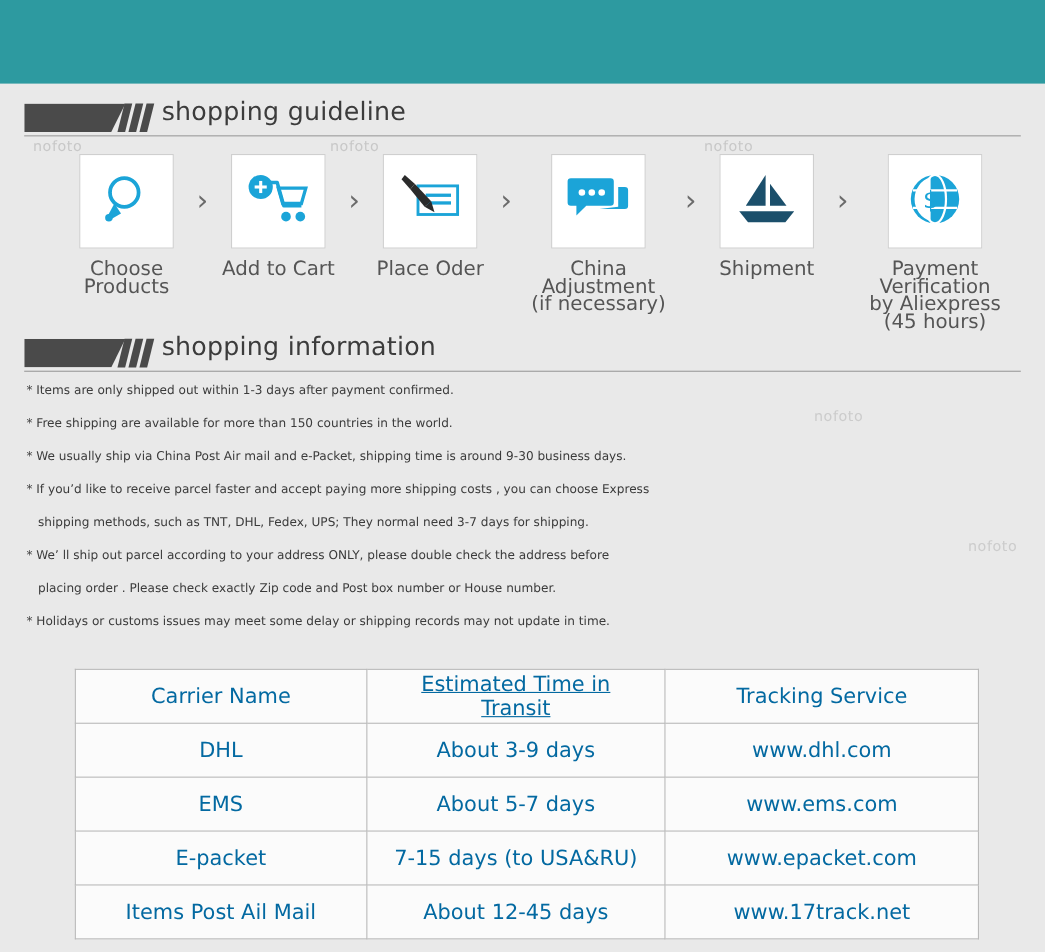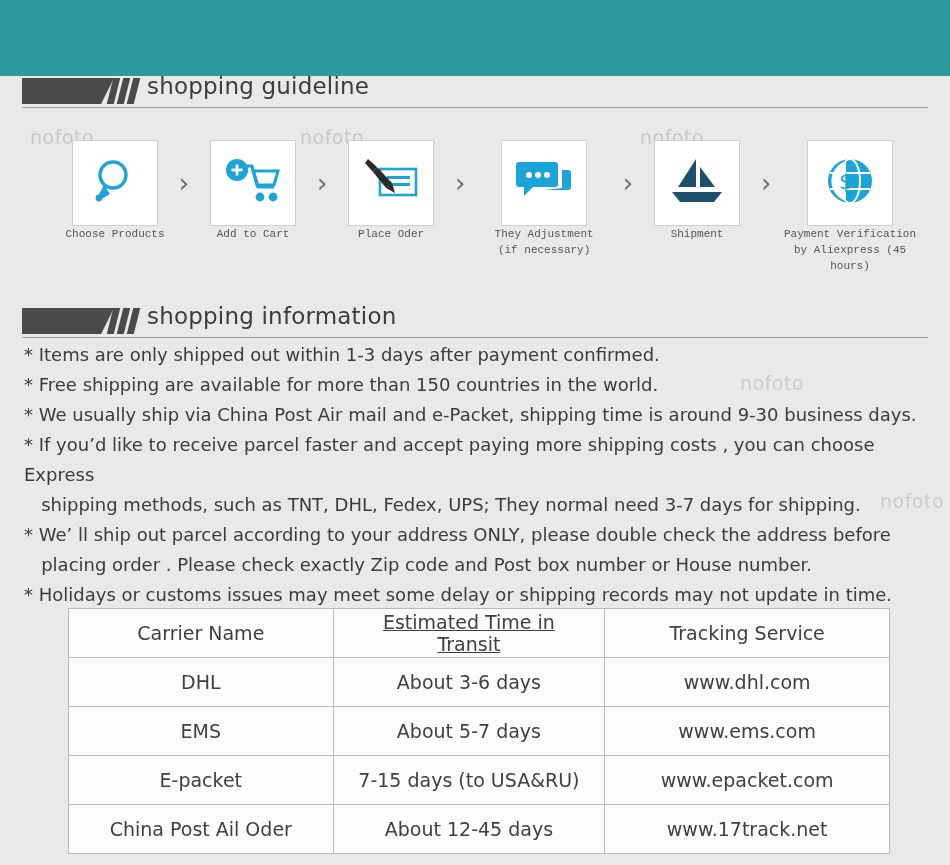--- a/index.html
+++ b/index.html
@@ -26,21 +26,21 @@
     position: absolute;
     top: 0; left: 0;
     width: 950px;
     height: 76px;
     background: #2d9aa0;
   }
   
   .wm {
     position: absolute;
     color: rgba(255,255,255,0.55);
-    font-size: 19px;
+    font-size: 13px;
     font-family: "DejaVu Sans", sans-serif;
     letter-spacing: 0.5px;
     user-select: none;
     pointer-events: none;
     text-align: center;
   }
 
   
   .section {
     position: absolute;
@@ -110,44 +110,44 @@
     width: 84px;
     height: 84px;
     margin: 0 auto;
     background: #ffffff;
     border: 1px solid #cfcfcf;
     display: flex;
     align-items: center;
     justify-content: center;
   }
   .step-label {
-    font-size: 11px;
+    margin-top: 11px;
+    font-size: 18px;
     color: #555;
     line-height: 16px;
     white-space: pre-line;
-    font-family: Liberation Mono, monospace;
   }
   .chev {
     width: 30px;
     margin-top: 30px;
     text-align: center;
     font-size: 26px;
     color: #6b6b6b;
     font-family: "DejaVu Sans", sans-serif;
     line-height: 26px;
   }
   .step.wide { width: 150px; }
 
   
   .info-list {
     position: absolute;
     left: 24px;
     top: 340px;
     width: 905px;
-    font-size: 18px;
+    font-size: 11px;
     color: #3b3b3b;
     line-height: 30px;
   }
   .info-list .line {
     white-space: pre-wrap;
   }
 
   
   .carrier-table {
     position: absolute;
@@ -155,21 +155,21 @@
     top: 608px;
     width: 822px;
     border-collapse: collapse;
     background: #fbfbfb;
   }
   .carrier-table td, .carrier-table th {
     border: 1px solid #b9b9b9;
     text-align: center;
     font-weight: 400;
     font-size: 19px;
-    color: #404040;
+    color: #0369a1;
     height: 48px;
     padding: 0 18px;
   }
   .carrier-table th { font-size: 19px; }
   .col1 { width: 276px; }
   .col2 { width: 276px; text-decoration: underline; }
   .col3 { width: 270px; }
 </style>
 </head>
 <body>
@@ -177,21 +177,21 @@
 <div class="page">
 
   <div class="top-banner"></div>
 
   <div class="wm" style="left:30px; top:126px; color:rgba(160,160,160,0.45);">nofoto</div>
   <div class="wm" style="left:300px; top:126px; color:rgba(160,160,160,0.45);">nofoto</div>
   <div class="wm" style="left:640px; top:126px; color:rgba(160,160,160,0.45);">nofoto</div>
   <div class="wm" style="left:740px; top:372px; color:rgba(160,160,160,0.40);">nofoto</div>
   <div class="wm" style="left:880px; top:490px; color:rgba(160,160,160,0.40);">nofoto</div>
 
-  <div class="section" style="top:76px;text-align:right;">
+  <div class="section" style="top:92px;text-align:right;">
     <div class="sec-head">
       <div class="ribbon">
         <div class="bar"></div>
           <div class="s1"></div>
           <div class="s2"></div>
           <div class="s3"></div>
       </div>
       <div class="sec-title">shopping guideline</div>
       <div class="sec-rule"></div>
     </div>
@@ -253,21 +253,21 @@
         <span>
           <svg width="58" height="48" viewBox="0 0 58 48">
             <path d="M4 5 H40 A3 3 0 0 1 43 8 V27 A3 3 0 0 1 40 30 H18 L9 39 V30 H4 A3 3 0 0 1 1 27 V8 A3 3 0 0 1 4 5 Z" fill="#1ba4d8"></path>
             <circle cx="14" cy="18" r="3" fill="#fff"></circle>
             <circle cx="23" cy="18" r="3" fill="#fff"></circle>
             <circle cx="32" cy="18" r="3" fill="#fff"></circle>
             <path d="M30 33 H53 A3 3 0 0 0 56 30 V16 A3 3 0 0 0 53 13 H47 V31 Z" fill="#1ba4d8"></path>
           </svg>
         </span>
       </div>
-      <div class="step-label">They Adjustment
+      <div class="step-label">China Adjustment
 (if necessary)</div>
     </div>
     <div class="chev">›</div>
 
     <div class="step">
       <div class="step-box">
         <span>
           <svg width="58" height="52" viewBox="0 0 58 52">
             <path d="M28 4 L28 32 L10 32 Z" fill="#1b4f6b"></path>
             <path d="M32 12 L32 32 L47 32 Z" fill="#1b4f6b"></path>
@@ -327,34 +327,34 @@
     <thead>
       <tr>
         <th class="col1">Carrier Name</th>
         <th class="col2">Estimated Time in Transit</th>
         <th class="col3">Tracking Service</th>
       </tr>
     </thead>
     <tbody>
       <tr>
         <td>DHL</td>
-        <td>About 3-6 days</td>
+        <td>About 3-9 days</td>
         <td>www.dhl.com</td>
       </tr>
       <tr>
         <td>EMS</td>
         <td>About 5-7 days</td>
         <td>www.ems.com</td>
       </tr>
       <tr>
         <td>E-packet</td>
         <td>7-15 days (to USA&amp;RU)</td>
         <td>www.epacket.com</td>
       </tr>
       <tr>
-        <td>China Post Ail Oder</td>
+        <td>Items Post Ail Mail</td>
         <td>About 12-45 days</td>
         <td>www.17track.net</td>
       </tr>
     </tbody>
   </table>
 
 </div>
 
 </body></html>

